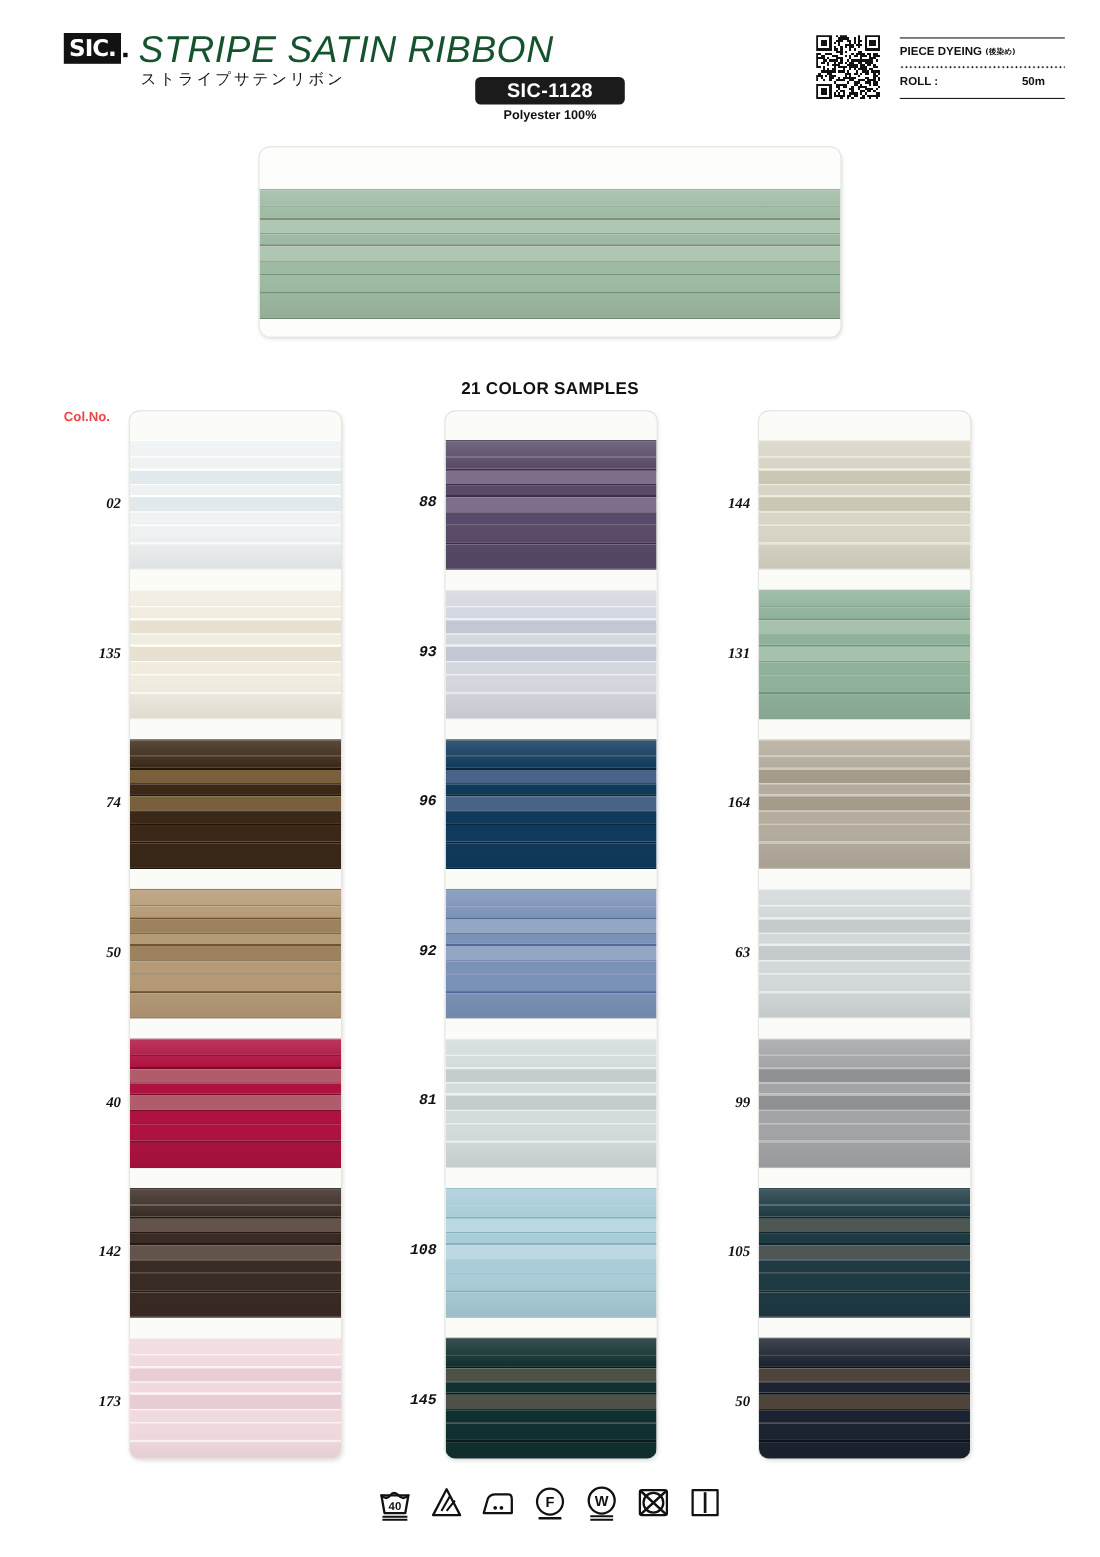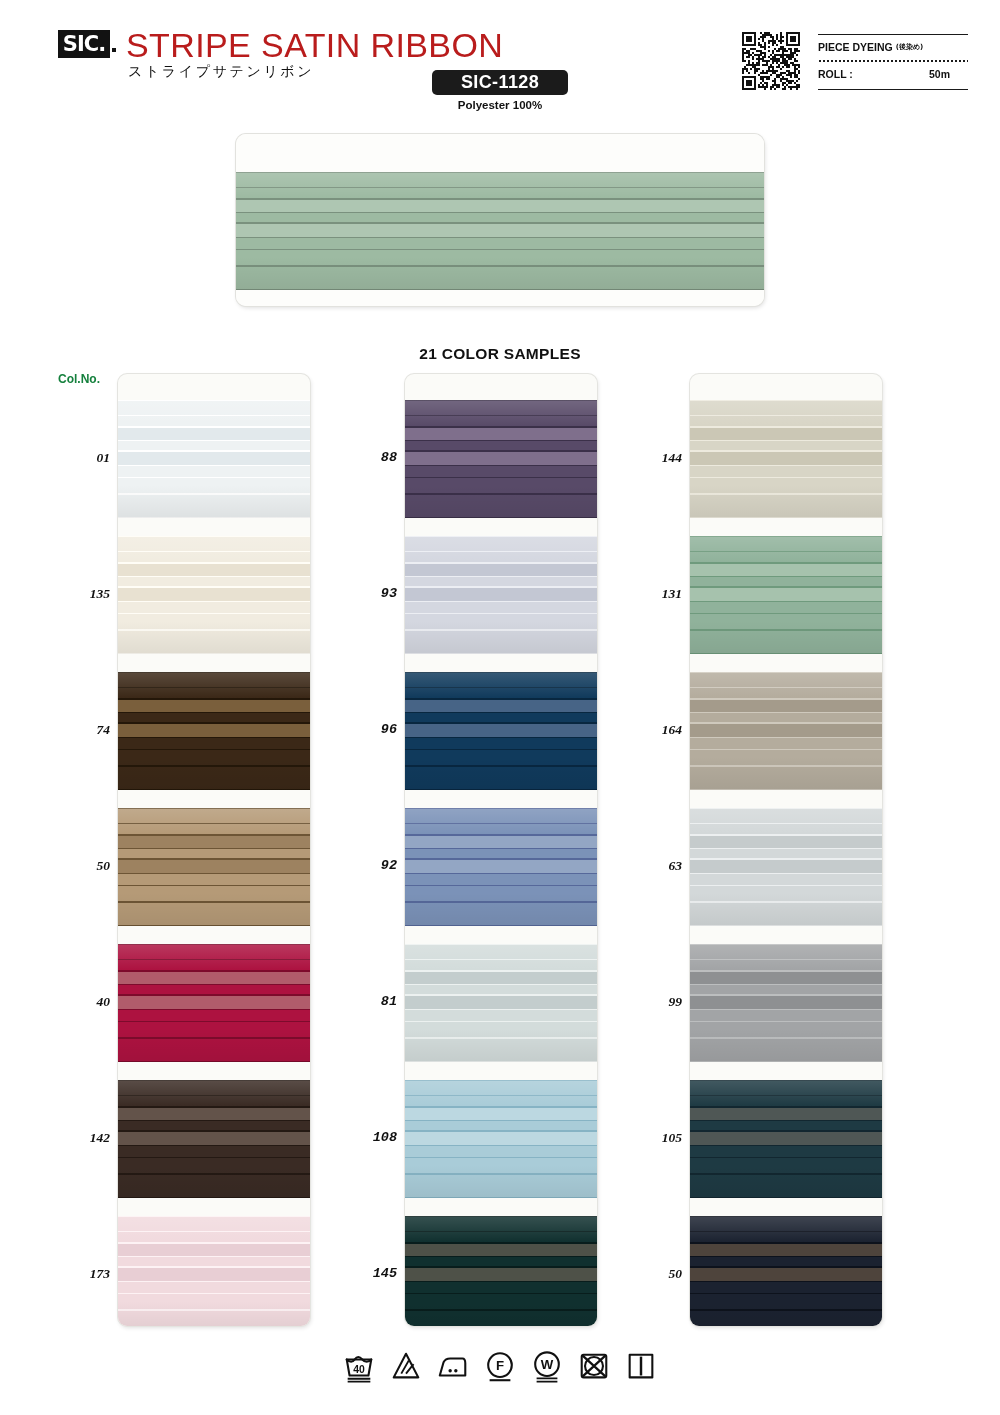--- a/index.html
+++ b/index.html
@@ -13,22 +13,23 @@
   #header{position:absolute;left:0;top:0;width:1000px;height:118px;}
   .logo-box{
     position:absolute;left:58px;top:30px;width:52px;height:28px;
     background:#121212;color:#fff;font-weight:bold;font-size:21px;
     letter-spacing:-1px;display:flex;align-items:center;justify-content:center;
     font-family:"DejaVu Sans",sans-serif;
   }
   .logo-dot{position:absolute;left:112px;top:48px;width:4px;height:4px;background:#121212;}
   .title-main{
     position:absolute;left:126px;top:26px;font-size:34px;letter-spacing:.4px;
-    font-weight:400;color:#b91c1c;white-space:nowrap;
+    font-weight:400;color:#14532d;white-space:nowrap;
     font-family:"Liberation Sans",sans-serif;
+    font-style:italic;
   }
   .title-jp{
     position:absolute;left:128px;top:63px;font-size:14px;letter-spacing:2.6px;
     color:#111;white-space:nowrap;font-family:"DejaVu Sans",sans-serif;
   }
   .code-badge{
     position:absolute;left:432px;top:70px;width:136px;height:25px;border-radius:5px;
     background:#1b1b1b;color:#fff;font-size:18px;font-weight:bold;letter-spacing:.4px;
     display:flex;align-items:center;justify-content:center;
   }
@@ -61,21 +62,21 @@
     overflow:hidden;
   }
   .hero-band{position:absolute;left:0;width:528px;}
 
   
   .samples-title{
     position:absolute;left:0;top:345px;width:1000px;text-align:center;
     font-size:15.5px;font-weight:bold;letter-spacing:.3px;color:#111;
   }
   .colno-label{
-    position:absolute;left:58px;top:372px;font-size:12px;font-weight:bold;color:#15803d;
+    position:absolute;left:58px;top:372px;font-size:12px;font-weight:bold;color:#ef4444;
   }
 
   
   .card{
     position:absolute;top:374px;width:192px;height:952px;border-radius:9px;
     background:#fbfbf8;overflow:hidden;
     box-shadow:0 0 0 1px #e4e4e0, 1px 2px 4px rgba(0,0,0,.12);
   }
   #card-1{left:118px;} #card-2{left:405px;} #card-3{left:690px;}
 
@@ -948,21 +949,21 @@
       <rect x="4" y="5" width="26" height="24" rx="2" stroke="#111" fill="none" stroke-width="2.2" stroke-linejoin="round" stroke-linecap="round"></rect>
         <circle cx="17" cy="17" r="9.5" stroke="#111" fill="none" stroke-width="2.2" stroke-linejoin="round" stroke-linecap="round"></circle>
         <path d="M5 6 L29 28 M29 6 L5 28" stroke="#111" stroke-width="2.4"></path>
     </svg>
     <svg viewBox="0 0 34 36" class="care-ico">
       <rect x="5" y="5" width="24" height="24" stroke="#111" fill="none" stroke-width="2.2" stroke-linejoin="round" stroke-linecap="round"></rect>
         <path d="M17 7 V27" stroke="#111" stroke-width="2.6"></path>
     </svg>
   </div>
 
-<div class="colnum cn-1" style="top: 450px;">01</div>
+<div class="colnum cn-1" style="top: 450px;">02</div>
 <div class="colnum cn-1" style="top: 586px;">135</div>
 <div class="colnum cn-1" style="top: 722px;">74</div>
 <div class="colnum cn-1" style="top: 858px;">50</div>
 <div class="colnum cn-1" style="top: 994px;">40</div>
 <div class="colnum cn-1" style="top: 1130px;">142</div>
 <div class="colnum cn-1" style="top: 1266px;">173</div>
 <div class="colnum cn-2" style="top: 450px;">88</div>
 <div class="colnum cn-2" style="top: 586px;">93</div>
 <div class="colnum cn-2" style="top: 722px;">96</div>
 <div class="colnum cn-2" style="top: 858px;">92</div>

